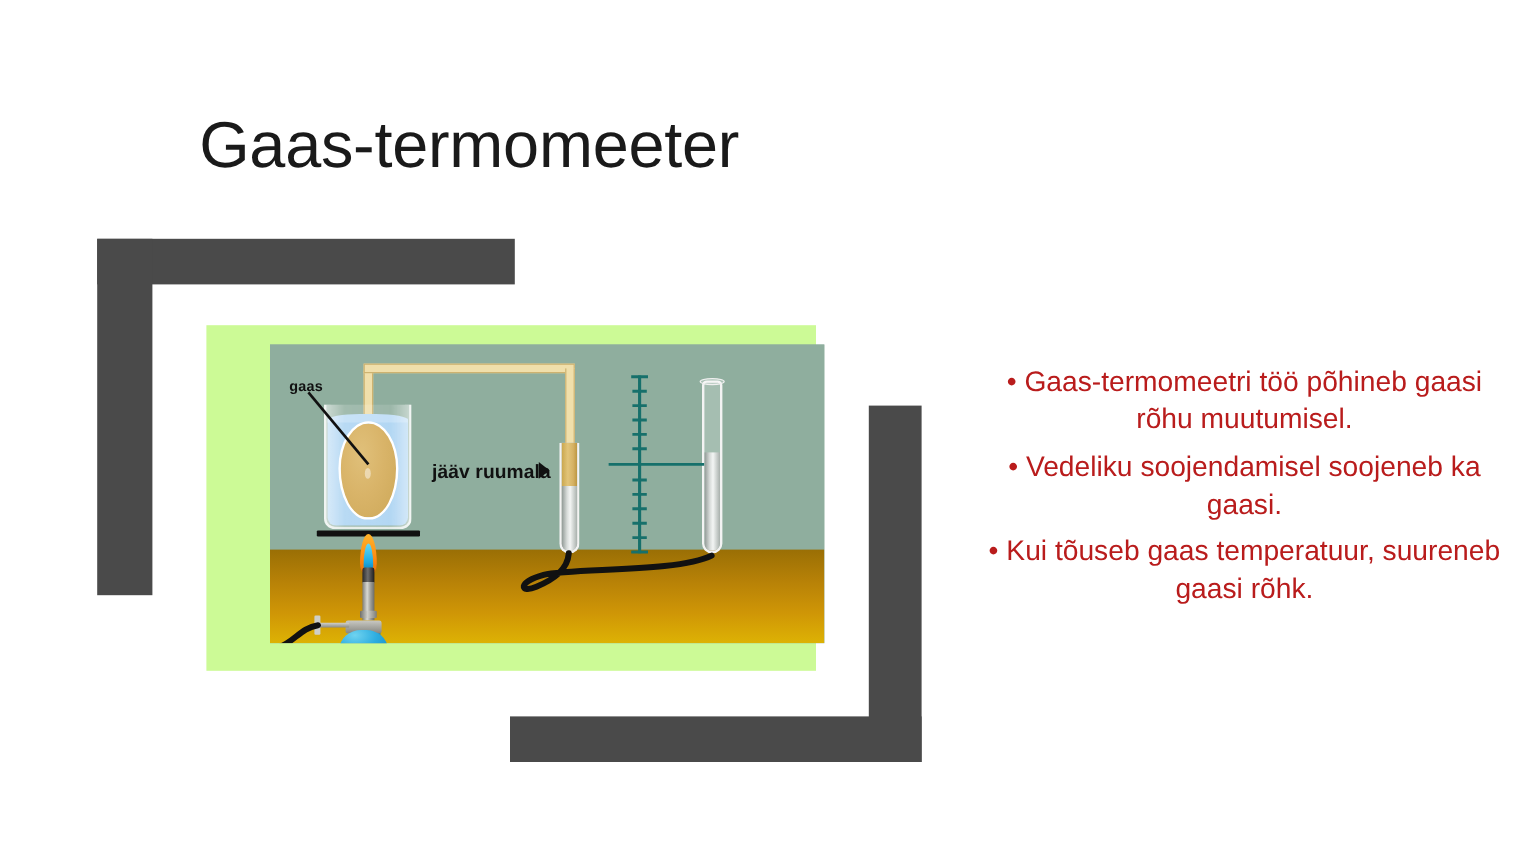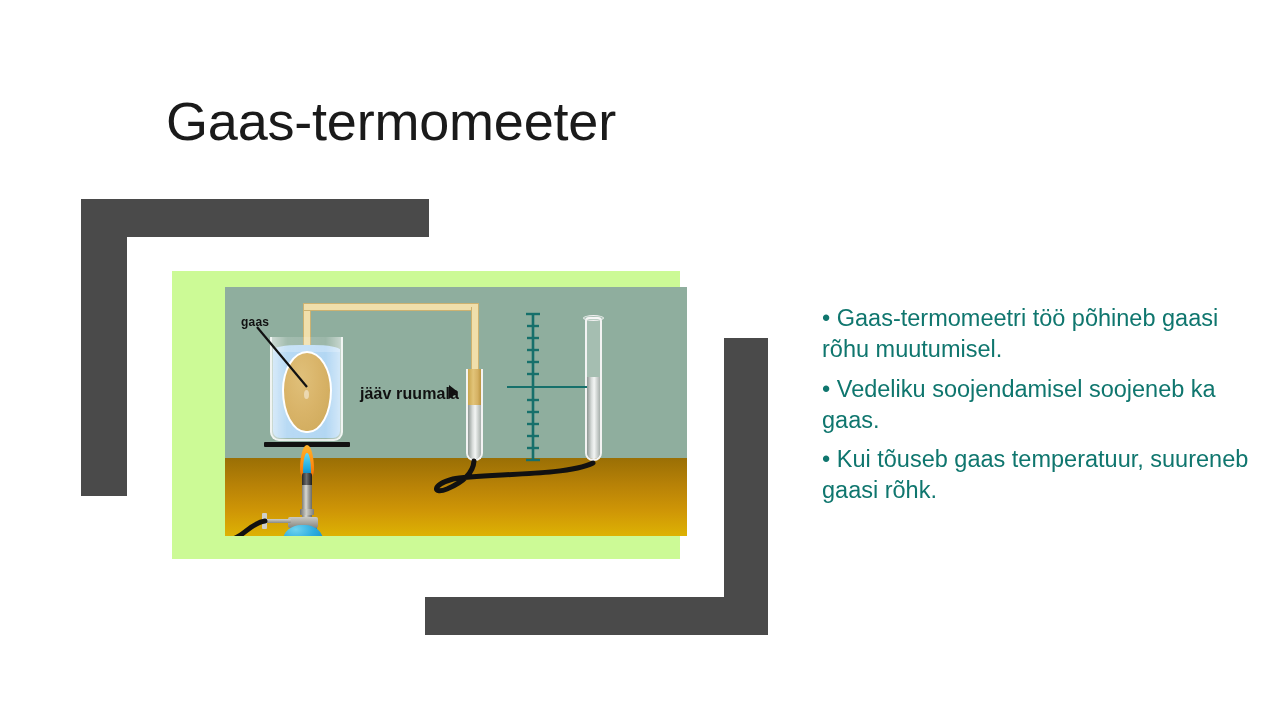--- a/index.html
+++ b/index.html
@@ -300,21 +300,22 @@
   .leader-svg { position: absolute; left: 0; top: 0; width: 462px; height: 249px; }
 
   
   #bullet-list {
     position: absolute;
     left: 822px;
     top: 303px;
     width: 430px;
     font-size: 23.5px;
     line-height: 1.33;
-    color: #0f766e;
+    color: #b91c1c;
+    text-align: center;
   }
   #bullet-list .bullet-item {
     margin-bottom: 8px;
     text-indent: 0;
   }
 </style>
 </head>
 <body>
 
 <div id="slide">
@@ -402,17 +403,17 @@
       <div class="diagram-label" id="label-gaas">gaas</div>
 
       <div class="diagram-label" id="label-jaav">jääv ruumala</div>
       <div id="label-jaav-arrow"></div>
 
     </div>
   </div>
 
   <div id="bullet-list">
     <div class="bullet-item">•  Gaas-termomeetri töö põhineb gaasi rõhu muutumisel.</div>
-    <div class="bullet-item">•  Vedeliku soojendamisel soojeneb ka gaas.</div>
+    <div class="bullet-item">•  Vedeliku soojendamisel soojeneb ka gaasi.</div>
     <div class="bullet-item">•  Kui tõuseb gaas temperatuur, suureneb gaasi rõhk.</div>
   </div>
 
 </div>
 
 </body></html>

